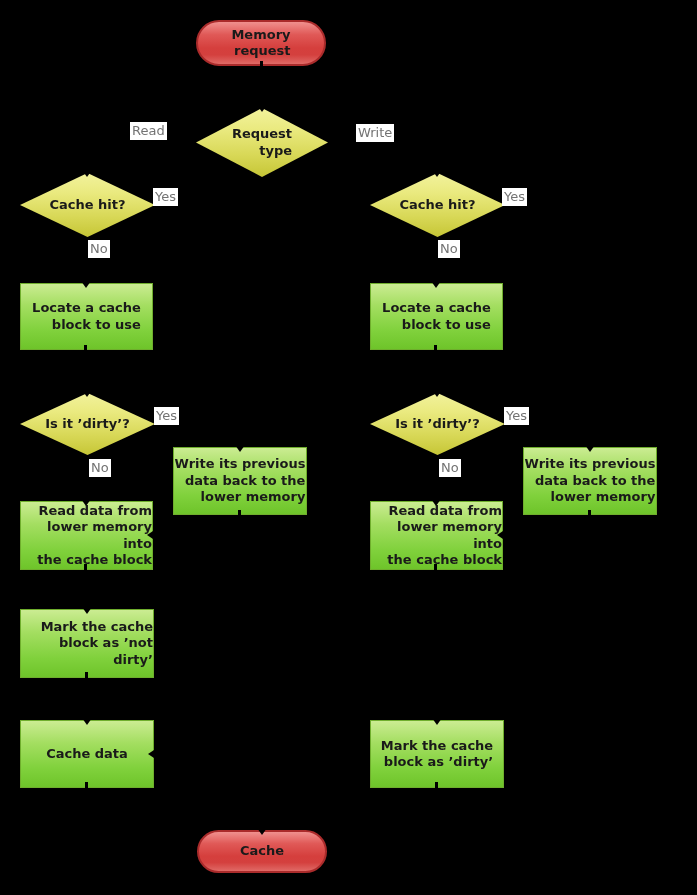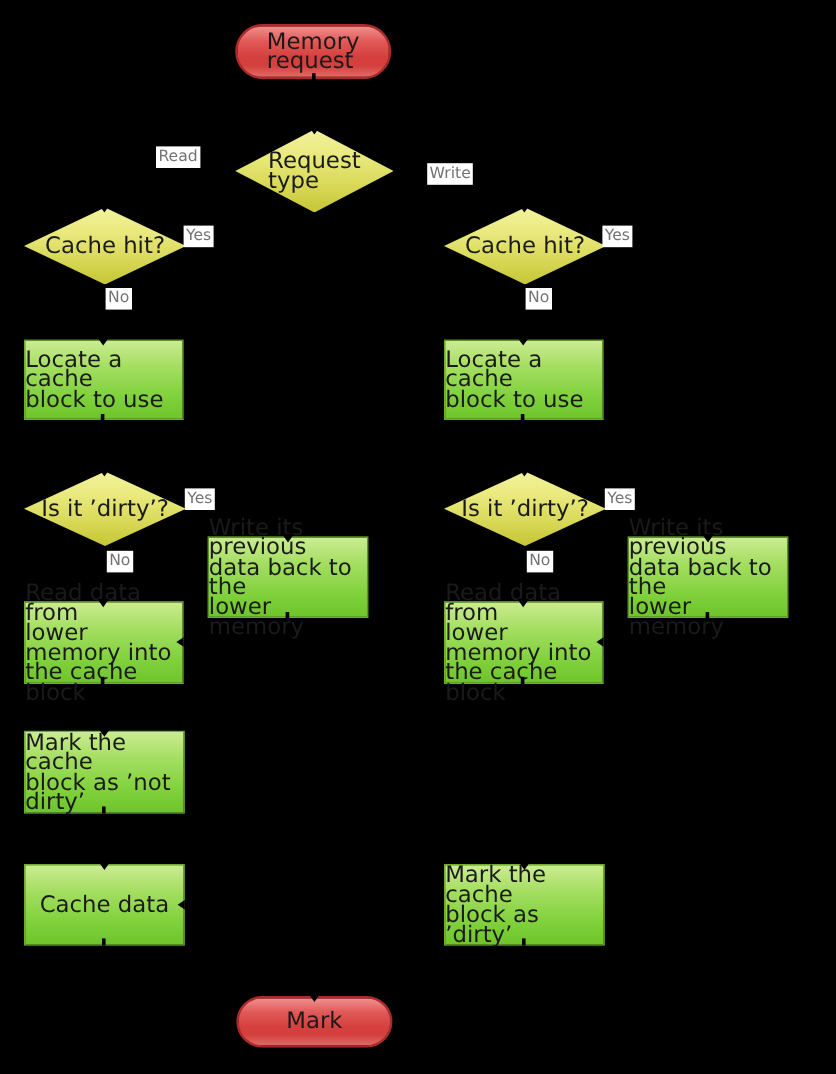--- a/index.html
+++ b/index.html
@@ -2,22 +2,22 @@
 <html><head>
 <meta charset="utf-8">
 <style>
   html,body{margin:0;padding:0;background:#000;}
   #canvas{
     position:relative;width:697px;height:895px;background:#000;overflow:hidden;
     font-family:"DejaVu Sans","Liberation Sans",sans-serif;
   }
   .node{
     position:absolute;display:flex;align-items:center;justify-content:center;
-    text-align:left;white-space:pre-line;color:#1a1a1a;
-    font-size:19px;line-height:16.5px;box-sizing:border-box;
+    text-align:right;white-space:pre-line;color:#1a1a1a;
+    font-size:13px;line-height:16.5px;box-sizing:border-box;font-weight:bold;
   }
   .terminal{
     border-radius:23px;
     border:2px solid #aa2b2b;
     background:linear-gradient(180deg,#f0908e 0%,#e express 0,#e05957 30%,#d53f3d 62%,#d4403e 78%,#e06a66 100%);
     background:linear-gradient(180deg,#f0908e 0%,#e05957 30%,#d53f3d 62%,#d4403e 78%,#e06a66 100%);
   }
   .decision{
     clip-path:polygon(50% 0%,100% 50%,50% 100%,0% 50%);
     background:linear-gradient(180deg,#f2f29c 0%,#eaea80 30%,#d8d857 68%,#c6c636 100%);
@@ -56,21 +56,21 @@
   .p-locw{left:370px;top:283px;width:133px;height:67px;}
   .p-dirw{left:370px;top:393px;width:135px;height:62px;}
   .p-wbw{left:523px;top:447px;width:134px;height:68px;}
   .p-rdw{left:370px;top:501px;width:133px;height:69px;}
   .p-wnd{left:370px;top:609px;width:134px;height:69px;}
   .p-mdy{left:370px;top:720px;width:134px;height:68px;}
   .p-done{left:197px;top:830px;width:130px;height:43px;}
 
   
   .l-read{left:130px;top:122px;}
-  .l-write{left:356px;top:136px;}
+  .l-write{left:356px;top:124px;}
   .l-yes-chr{left:153px;top:188px;}
   .l-no-chr{left:88px;top:240px;}
   .l-yes-dirr{left:154px;top:407px;}
   .l-no-dirr{left:89px;top:459px;}
   .l-yes-chw{left:502px;top:188px;}
   .l-no-chw{left:438px;top:240px;}
   .l-yes-dirw{left:504px;top:407px;}
   .l-no-dirw{left:439px;top:459px;}
 
   
@@ -110,21 +110,21 @@
   .s-ret{left:85px;top:782px;}
   .s-mdy{left:435px;top:782px;}
 </style>
 </head>
 <body>
 
 <div id="canvas">
 
   <div class="node terminal p-start">Memory
 request</div>
-  <div class="node terminal p-done">Mark</div>
+  <div class="node terminal p-done">Cache</div>
 
   <div class="node decision p-reqtype">Request
 type</div>
   <div class="node decision p-chr">Cache hit?</div>
   <div class="node decision p-chw">Cache hit?</div>
   <div class="node decision p-dirr">Is it ’dirty’?</div>
   <div class="node decision p-dirw">Is it ’dirty’?</div>
 
   <div class="node process p-locr">Locate a cache
 block to use</div>

